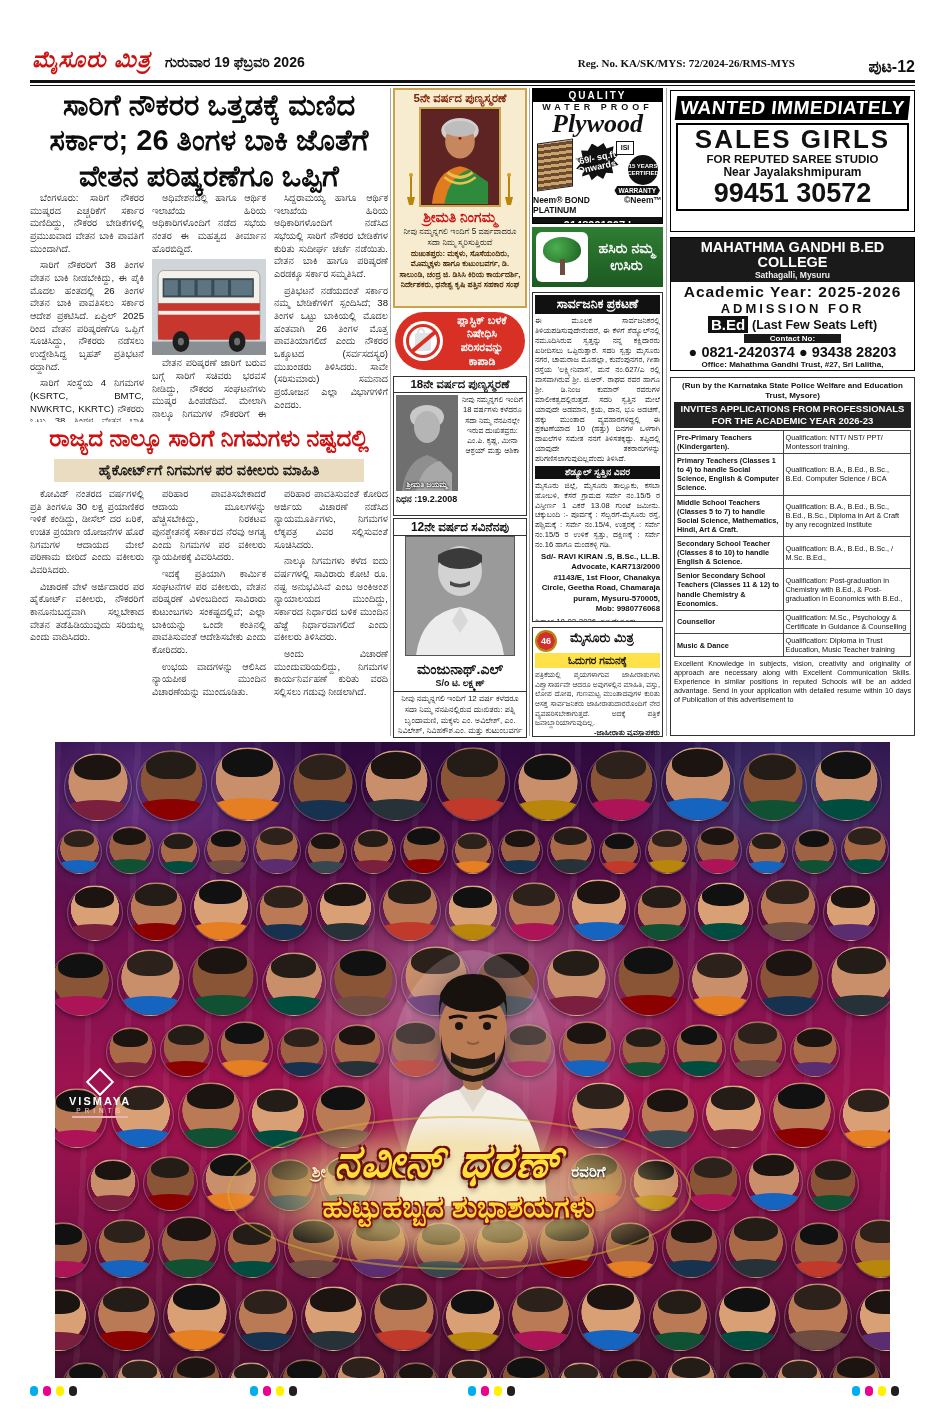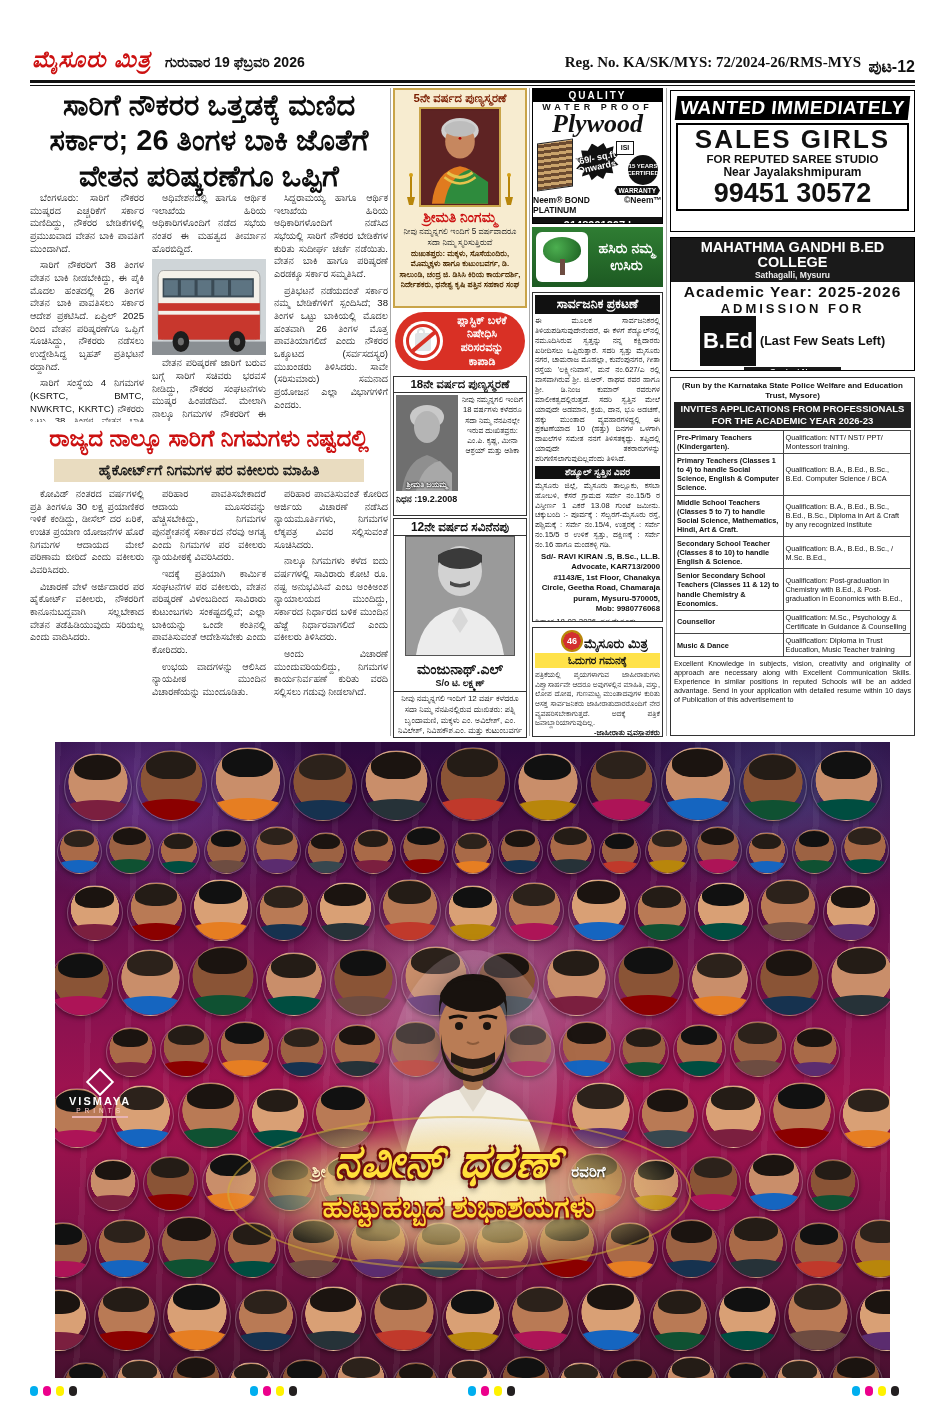--- a/index.html
+++ b/index.html
@@ -2,21 +2,21 @@
 <html><head>
 <meta charset="utf-8">
 <style>
   html,body{margin:0;padding:0;background:#e9e9e9;}
   .page{position:relative;width:945px;height:1424px;background:#ffffff;margin:0 auto;
         font-family:"Liberation Sans",sans-serif;color:#111;overflow:hidden;}
   
   .masthead{position:absolute;left:32px;right:30px;top:46px;height:30px;display:flex;align-items:baseline;}
   .paper-name{color:#cc1111;font-weight:bold;font-size:23px;font-style:italic;letter-spacing:1px;}
   .date-line{font-size:14px;font-weight:bold;margin-left:14px;}
-  .reg-no{font-family:"Liberation Serif",serif;font-weight:bold;font-size:15px;margin-left:auto;margin-right:54px;}
+  .reg-no{font-family:"Liberation Serif",serif;font-weight:bold;font-size:11px;margin-left:auto;margin-right:120px;}
   .page-no{font-weight:bold;font-size:16px;position:absolute;right:0;bottom:0;}
   .rule{position:absolute;left:30px;right:30px;top:80px;border-top:3px solid #111;border-bottom:1px solid #111;height:2px;}
   
   .content{position:absolute;left:30px;top:88px;width:885px;height:650px;}
   .vrule{position:absolute;top:0;width:0;height:648px;border-left:1px solid #aaa;}
   
   .article{position:absolute;left:0;top:0;width:358px;height:650px;}
   .headline{font-size:29px;line-height:1.22;font-weight:bold;text-align:center;color:#0d0d0d;}
   .upper-cols,.lower-cols{display:flex;gap:8px;text-align:justify;}
   .upper-cols{position:absolute;top:104px;left:0;right:0;height:230px;overflow:hidden;}
@@ -72,42 +72,42 @@
   .tree-canopy{position:absolute;left:7px;top:5px;width:38px;height:26px;border-radius:50% 50% 45% 45%;background:radial-gradient(circle at 35% 40%,#4caf50,#1b5e20);}
   .tree-trunk{position:absolute;left:24px;top:27px;width:5px;height:16px;background:#6d4c41;}
   .green-ad .gtxt{color:#fff;font-weight:bold;font-size:14px;line-height:1.25;text-align:center;flex:1;}
   .notice{position:absolute;top:204px;left:0;right:0;height:330px;border:1px solid #333;overflow:hidden;padding:2px;box-sizing:border-box;}
   .notice-head{background:#111;color:#fff;font-weight:bold;font-size:12.5px;text-align:center;padding:2px 0;}
   .notice-body{font-size:7.6px;line-height:1.3;text-align:justify;margin-top:2px;}
   .notice-sub{background:#111;color:#fff;font-weight:bold;font-size:9px;text-align:center;padding:1px 0;margin:2px 0;}
   .notice-sign{font-size:7.8px;font-weight:bold;text-align:right;line-height:1.35;margin-top:2px;}
   .notice-date{font-size:7.8px;margin-top:2px;}
   .reader{position:absolute;top:539px;left:0;right:0;height:110px;border:1px solid #333;padding:2px;box-sizing:border-box;overflow:hidden;}
-  .reader-top{display:flex;align-items:flex-end;gap:1px;margin-left:26px;}
+  .reader-top{display:flex;align-items:flex-start;gap:13px;}
   .logo46{width:22px;height:22px;border-radius:50%;background:radial-gradient(circle,#d32f2f 55%,#b8860b 56%);color:#fff;font-weight:bold;font-size:9px;display:flex;align-items:center;justify-content:center;flex:0 0 22px;}
   .reader-paper{font-weight:bold;font-size:13px;}
   .reader-attn{background:#ffe24a;font-weight:bold;font-size:10.5px;text-align:center;margin-top:1px;padding:1px 0;}
   .reader-body{font-size:7.4px;line-height:1.3;text-align:justify;margin-top:2px;}
   .reader-sign{font-size:7.6px;font-weight:bold;text-align:right;}
   
   .rightcol{position:absolute;left:640px;top:0;width:245px;height:650px;}
   .wanted{position:absolute;top:2px;left:0;right:0;height:142px;border:1px solid #000;padding:5px;box-sizing:border-box;text-align:center;}
   .wanted-head{background:#000;color:#fff;font-weight:bold;font-size:19px;letter-spacing:0.5px;padding:1px 0;transform:skewX(-6deg);}
   .wanted-inner{border:2px solid #000;margin-top:3px;padding:1px 2px;}
   .wanted-sg{font-size:26px;font-weight:bold;letter-spacing:2px;line-height:1.05;}
   .wanted-line1{font-size:11.5px;font-weight:bold;}
   .wanted-line2{font-size:12px;font-weight:bold;}
   .wanted-phone{font-size:27px;font-weight:bold;line-height:1.05;}
   .bed{position:absolute;top:149px;left:0;right:0;height:134px;border:1px solid #000;box-sizing:border-box;text-align:center;overflow:hidden;}
   .bed-head{background:#1a1a1a;color:#fff;font-weight:bold;font-size:14.5px;line-height:1.05;padding:2px 0 0 0;}
   .bed-sub{background:#1a1a1a;color:#eee;font-weight:bold;font-size:8.5px;padding:0 0 2px 0;}
   .bed-year{font-size:15.5px;font-weight:bold;letter-spacing:1px;margin-top:1px;}
   .bed-adm{font-size:13px;font-weight:bold;letter-spacing:3px;}
   .bed-row{display:flex;align-items:center;justify-content:center;gap:4px;}
-  .bed-bed{font-size:22px;font-weight:bold;background:#111;color:#fff;padding:12px 3px;}
+  .bed-bed{font-size:15px;font-weight:bold;background:#111;color:#fff;padding:0 3px;}
   .bed-seats{font-size:12.5px;font-weight:bold;}
   .bed-contact{background:#1a1a1a;color:#fff;font-size:8px;font-weight:bold;width:40%;margin:1px auto;}
   .bed-phones{font-size:14.5px;font-weight:bold;}
   .bed-office{font-size:8px;font-weight:bold;line-height:1.25;}
   .police{position:absolute;top:289px;left:0;right:0;height:359px;border:1px solid #333;box-sizing:border-box;padding:3px;overflow:hidden;}
   .pol-top{display:flex;gap:4px;align-items:center;}
   .pol-badge{width:30px;height:30px;border-radius:50%;border:2px solid #222;flex:0 0 30px;position:relative;background:#f4f4f4;}
   .pol-badge::before{content:"";position:absolute;left:7px;top:5px;width:12px;height:9px;background:#222;clip-path:polygon(50% 0,100% 100%,0 100%);}
   .pol-badge::after{content:"";position:absolute;left:5px;top:16px;width:16px;height:6px;background:#222;border-radius:0 0 8px 8px;}
   .pol-title{font-size:17px;font-weight:bold;text-align:center;flex:1;line-height:1;}
@@ -203,21 +203,21 @@
         </div>
       </div>
       <div class="sub-headline">ರಾಜ್ಯದ ನಾಲ್ಕೂ ಸಾರಿಗೆ ನಿಗಮಗಳು ನಷ್ಟದಲ್ಲಿ</div>
       <div class="strap">ಹೈಕೋರ್ಟ್‌ಗೆ ನಿಗಮಗಳ ಪರ ವಕೀಲರು ಮಾಹಿತಿ</div>
       <div class="lower-cols">
         <div class="col">
           <p>ಕೋವಿಡ್ ನಂತರದ ವರ್ಷಗಳಲ್ಲಿ ಪ್ರತಿ ತಿಂಗಳೂ 30 ಲಕ್ಷ ಪ್ರಯಾಣಿಕರ ಇಳಿಕೆ ಕಂಡಿದ್ದು, ಡೀಸೆಲ್ ದರ ಏರಿಕೆ, ಉಚಿತ ಪ್ರಯಾಣ ಯೋಜನೆಗಳ ಹೊರೆ ನಿಗಮಗಳ ಆದಾಯದ ಮೇಲೆ ಪರಿಣಾಮ ಬೀರಿದೆ ಎಂದು ವಕೀಲರು ವಿವರಿಸಿದರು.</p>
           <p>ವಿಚಾರಣೆ ವೇಳೆ ಅರ್ಜಿದಾರರ ಪರ ಹೈಕೋರ್ಟ್ ವಕೀಲರು, ನೌಕರರಿಗೆ ಕಾನೂನುಬದ್ಧವಾಗಿ ಸಲ್ಲಬೇಕಾದ ವೇತನ ತಡೆಹಿಡಿಯುವುದು ಸರಿಯಲ್ಲ ಎಂದು ವಾದಿಸಿದರು.</p>
         </div>
         <div class="col">
-          <p>ಪರಿಹಾರ ಪಾವತಿಸಬೇಕಾದರೆ ಆದಾಯ ಮೂಸರವನ್ನು ಹೆಚ್ಚಿಸಬೇಕಿದ್ದು, ನಿಗಮಗಳ ಪುನಶ್ಚೇತನಕ್ಕೆ ಸರ್ಕಾರದ ನೆರವು ಅಗತ್ಯ ಎಂದು ನಿಗಮಗಳ ಪರ ವಕೀಲರು ನ್ಯಾಯಪೀಠಕ್ಕೆ ವಿವರಿಸಿದರು.</p>
+          <p>ಪರಿಹಾರ ಪಾವತಿಸಬೇಕಾದರೆ ಆದಾಯ ಮೂಲಗಳನ್ನು ಹೆಚ್ಚಿಸಬೇಕಿದ್ದು, ನಿರಕಟವ ಪುನಶ್ಚೇತನಕ್ಕೆ ಸರ್ಕಾರದ ನೆರವು ಅಗತ್ಯ ಎಂದು ನಿಗಮಗಳ ಪರ ವಕೀಲರು ನ್ಯಾಯಪೀಠಕ್ಕೆ ವಿವರಿಸಿದರು.</p>
           <p>ಇದಕ್ಕೆ ಪ್ರತಿಯಾಗಿ ಕಾರ್ಮಿಕ ಸಂಘಟನೆಗಳ ಪರ ವಕೀಲರು, ವೇತನ ಪರಿಷ್ಕರಣೆ ವಿಳಂಬದಿಂದ ಸಾವಿರಾರು ಕುಟುಂಬಗಳು ಸಂಕಷ್ಟದಲ್ಲಿವೆ; ಎಲ್ಲಾ ಬಾಕಿಯನ್ನು ಒಂದೇ ಕಂತಿನಲ್ಲಿ ಪಾವತಿಸುವಂತೆ ಆದೇಶಿಸಬೇಕು ಎಂದು ಕೋರಿದರು.</p>
           <p>ಉಭಯ ವಾದಗಳನ್ನು ಆಲಿಸಿದ ನ್ಯಾಯಪೀಠ ಮುಂದಿನ ವಿಚಾರಣೆಯನ್ನು ಮುಂದೂಡಿತು.</p>
         </div>
         <div class="col">
           <p>ಪರಿಹಾರ ಪಾವತಿಸುವಂತೆ ಕೋರಿದ ಅರ್ಜಿಯ ವಿಚಾರಣೆ ನಡೆಸಿದ ನ್ಯಾಯಮೂರ್ತಿಗಳು, ನಿಗಮಗಳ ಲೆಕ್ಕಪತ್ರ ವಿವರ ಸಲ್ಲಿಸುವಂತೆ ಸೂಚಿಸಿದರು.</p>
           <p>ನಾಲ್ಕೂ ನಿಗಮಗಳು ಕಳೆದ ಐದು ವರ್ಷಗಳಲ್ಲಿ ಸಾವಿರಾರು ಕೋಟಿ ರೂ. ನಷ್ಟ ಅನುಭವಿಸಿವೆ ಎಂಬ ಅಂಕಿಅಂಶ ನ್ಯಾಯಾಲಯದ ಮುಂದಿದ್ದು, ಸರ್ಕಾರದ ನಿರ್ಧಾರದ ಬಳಿಕ ಮುಂದಿನ ಹೆಜ್ಜೆ ನಿರ್ಧಾರವಾಗಲಿದೆ ಎಂದು ವಕೀಲರು ತಿಳಿಸಿದರು.</p>
           <p>ಅಂದು ವಿಚಾರಣೆ ಮುಂದುವರಿಯಲಿದ್ದು, ನಿಗಮಗಳ ಕಾರ್ಯನಿರ್ವಹಣೆ ಕುರಿತು ವರದಿ ಸಲ್ಲಿಸಲು ಗಡುವು ನೀಡಲಾಗಿದೆ.</p>
         </div>
       </div>
     </section>

